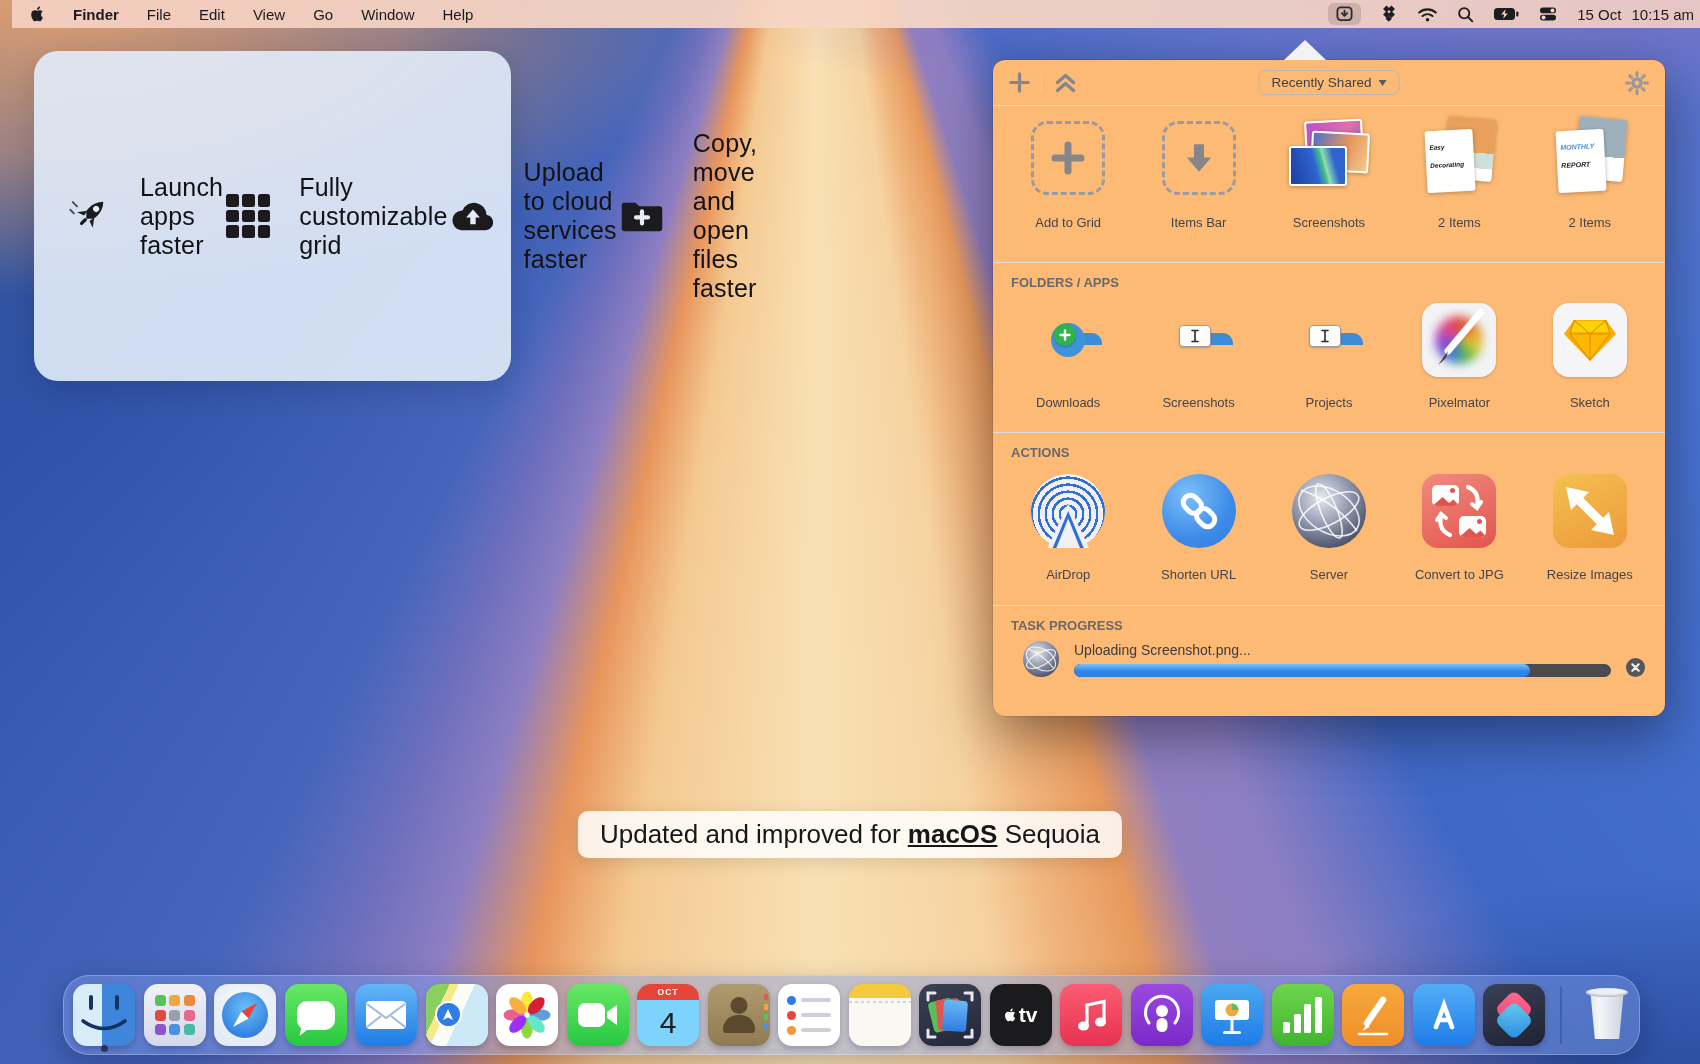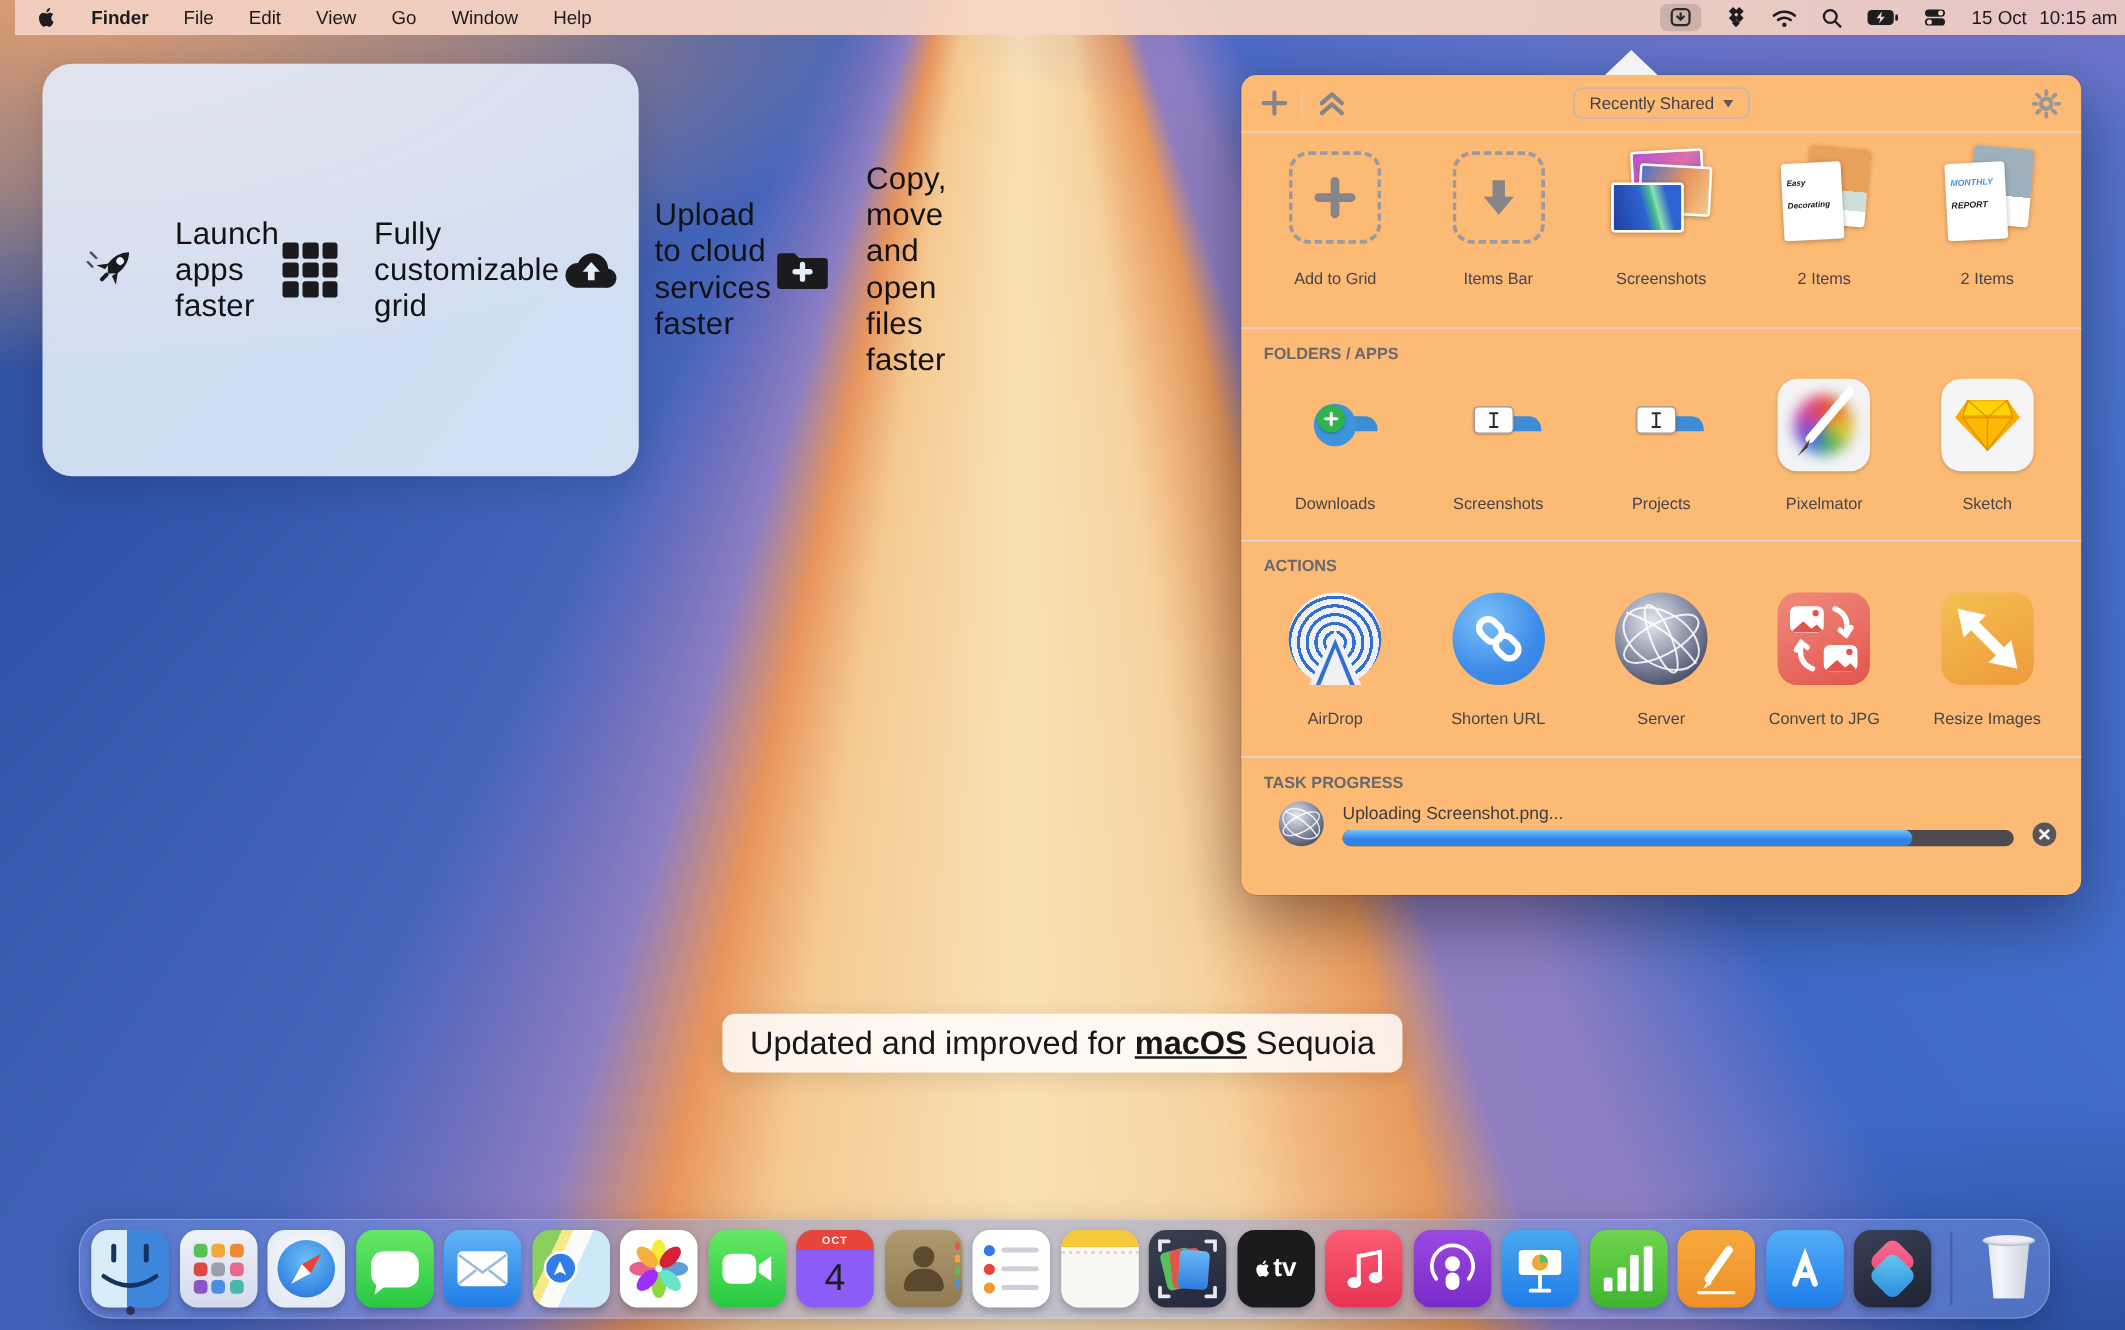--- a/index.html
+++ b/index.html
@@ -159,21 +159,21 @@
   .lp-grid i { border-radius:3.5px; }
   .d-safari { background:radial-gradient(circle at 50% 40%, #ffffff, #e4ebf4 75%); }
   .saf-dial { width:46px; height:46px; border-radius:50%; background:radial-gradient(circle at 50% 35%,#6cc0f6,#2f7ce0 80%); display:flex; align-items:center; justify-content:center; }
   .d-messages, .d-facetime { background:linear-gradient(180deg,#67e866,#28c840); }
   .bubble { width:38px; height:29px; background:#fff; border-radius:10px; position:relative; }
   .bubble::after { content:""; position:absolute; left:4px; bottom:-6px; border:7px solid transparent; border-top-color:#fff; border-left-color:#fff; transform:skewX(-12deg); }
   .d-mail { background:linear-gradient(180deg,#64b5f6,#1e7ce5); }
   .d-maps { background:linear-gradient(115deg,#8bd05e 0 26%,#f7e98a 26% 36%,#fbfbf8 36% 54%,#cde9f7 54% 100%); }
   .maps-pin { position:absolute; left:9px; top:17px; width:27px; height:27px; border-radius:50%; background:#2f7de8; border:2.5px solid #fff; display:flex; align-items:center; justify-content:center; }
   .d-photos { background:#fff; }
-  .d-calendar { background:#8b5cf6; flex-direction:column; align-items:stretch; display:flex; }
+  .d-calendar { background:#7dd3fc; flex-direction:column; align-items:stretch; display:flex; }
   .cal-top { height:16px; background:#e8453a; color:#fff; font-size:8.5px; font-weight:bold; letter-spacing:1px; display:flex; align-items:center; justify-content:center; }
   .cal-day { flex:1; display:flex; align-items:center; justify-content:center; font-size:30px; color:#1c1c1e; }
   .d-contacts { background:linear-gradient(180deg,#b09a6e,#8f7a52); }
   .ct-head { position:absolute; left:50%; top:13px; transform:translateX(-50%); width:17px; height:17px; border-radius:50%; background:rgba(80,62,38,.85); }
   .ct-body { position:absolute; left:50%; top:31px; transform:translateX(-50%); width:32px; height:18px; border-radius:16px 16px 4px 4px; background:rgba(80,62,38,.85); }
   .ct-tabs { position:absolute; right:2px; top:10px; display:flex; flex-direction:column; gap:4px; }
   .ct-tabs i { width:4px; height:6px; border-radius:1px; }
   .d-reminders { background:#fff; flex-direction:column; display:flex; justify-content:center; gap:6px; padding-left:9px; align-items:flex-start; }
   .rem-row { display:flex; align-items:center; gap:5px; }
   .rem-row b { width:9px; height:9px; border-radius:50%; }

